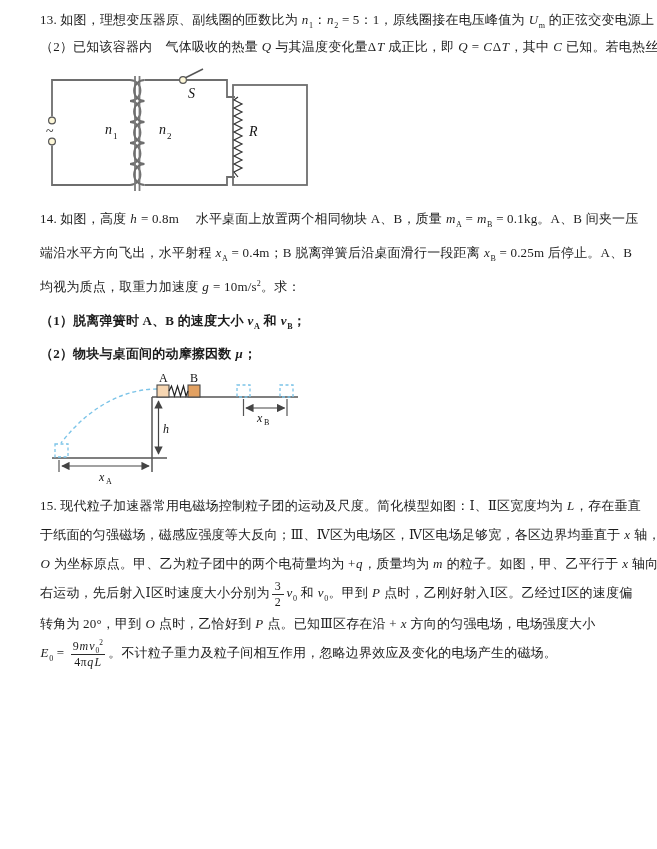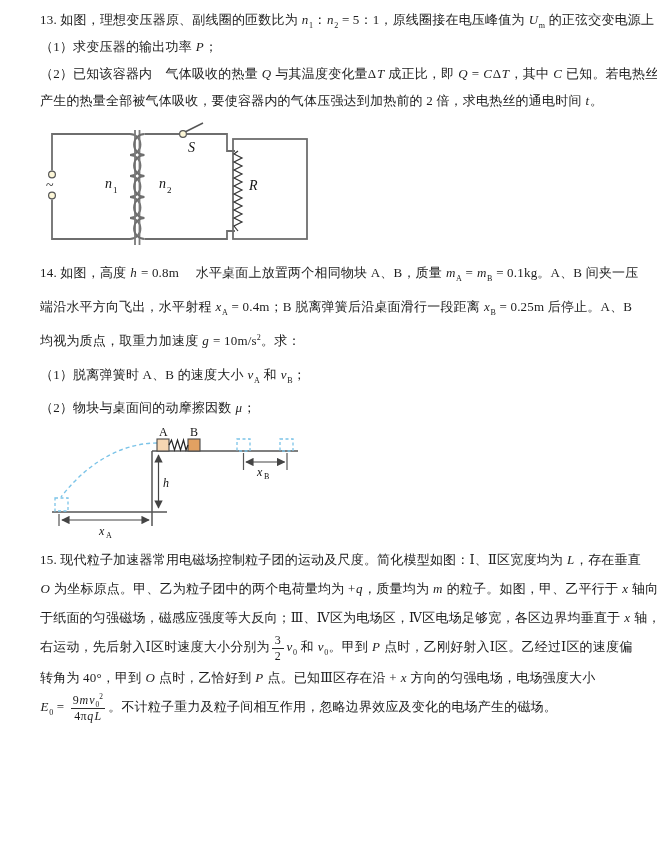--- a/index.html
+++ b/index.html
@@ -5,44 +5,42 @@
   html,body{margin:0;padding:0;}
   body{
     width:657px;height:849px;overflow:hidden;
     background:#ffffff;color:#1c1c1c;
     font-family:"Liberation Serif","DejaVu Serif",serif;
   }
   .doc{padding:6px 12px 0 40px;}
   .line{font-size:13px;white-space:nowrap;letter-spacing:0.2px;}
   .p13 .line{line-height:27px;}
   .p14 .line{line-height:34px;}
-  .p14items .line{line-height:33px;}
+  .p14items .line{line-height:33px;font-weight:bold;}
   .p15 .line{line-height:29px;}
   sub,sup{font-size:0.62em;line-height:0;}
   .tk-i{font-style:italic;font-family:"Liberation Serif","DejaVu Serif",serif;padding:0 0.5px;}
   .frac{
     display:inline-flex;flex-direction:column;align-items:center;
     vertical-align:middle;line-height:1.25;font-size:0.92em;margin:0 2px;
   }
   .fnum{padding:0 3px;}
   .fden{border-top:1px solid #2a2a2a;padding:0 3px;}
   .fig13{margin:7px 0 3px 5px;}
   .fig14{margin:1px 0 1px 0;}
   svg text{font-family:"Liberation Serif","DejaVu Serif",serif;}
 </style>
 </head>
 <body>
 
 <div class="doc">
 
   <div class="p13">
     <div class="line"><span class="tk-p">13. 如图，理想变压器原、副线圈的匝数比为 </span><span class="tk-i">n</span><sub class="tk-sub">1</sub><span class="tk-p">：</span><span class="tk-i">n</span><sub class="tk-sub">2</sub><span class="tk-p"> = 5：1，原线圈接在电压峰值为 </span><span class="tk-i">U</span><sub class="tk-sub">m</sub><span class="tk-p"> 的正弦交变电源上，</span></div>
-    <div class="line"><span class="tk-p">（1）求变压器的输出功率 </span><span class="tk-i">P</span><span class="tk-p">；</span></div>
     <div class="line"><span class="tk-p">（2）已知该容器内　气体吸收的热量 </span><span class="tk-i">Q</span><span class="tk-p"> 与其温度变化量Δ</span><span class="tk-i">T</span><span class="tk-p"> 成正比，即 </span><span class="tk-i">Q</span><span class="tk-p"> = </span><span class="tk-i">C</span><span class="tk-p">Δ</span><span class="tk-i">T</span><span class="tk-p">，其中 </span><span class="tk-i">C</span><span class="tk-p"> 已知。若电热丝</span></div>
-    <div class="line"><span class="tk-p">产生的热量全部被气体吸收，要使容器内的气体压强达到加热前的 2 倍，求电热丝的通电时间 </span><span class="tk-i">t</span><span class="tk-p">。</span></div>
   </div>
 
   <div class="fig13">
     <svg width="285" height="128" viewBox="0 0 285 128">
 
       <g stroke="#6e6e6e" stroke-width="1.8" fill="none">
         <path d="M 85,13 L 7,13 L 7,49.5"></path>
         <path d="M 7,78.5 L 7,118 L 85,118"></path>
         <path d="M 85,13 A 10.5,10.5 0 0 1 85,34 A 10.5,10.5 0 0 1 85,55 A 10.5,10.5 0 0 1 85,76 A 10.5,10.5 0 0 1 85,97 A 10.5,10.5 0 0 1 85,118"></path>
       </g>
@@ -130,26 +128,26 @@
       <line x1="203.5" y1="28" x2="203.5" y2="45" stroke="#555" stroke-width="1.2"></line>
       <line x1="247" y1="28" x2="247" y2="45" stroke="#555" stroke-width="1.2"></line>
       <line x1="206" y1="37" x2="244.5" y2="37" stroke="#444" stroke-width="1.2" marker-start="url(#ah)" marker-end="url(#ah)"></line>
       <text x="217" y="51" font-size="12" font-style="italic" fill="#111">x</text>
       <text x="224" y="54" font-size="8" fill="#111">B</text>
     </svg>
   </div>
 
   <div class="p15">
     <div class="line"><span class="tk-p">15. 现代粒子加速器常用电磁场控制粒子团的运动及尺度。简化模型如图：Ⅰ、Ⅱ区宽度均为 </span><span class="tk-i">L</span><span class="tk-p">，存在垂直</span></div>
+    <div class="line"><span class="tk-p">于纸面的匀强磁场，磁感应强度等大反向；Ⅲ、Ⅳ区为电场区，Ⅳ区电场足够宽，各区边界均垂直于 </span><span class="tk-i">x</span><span class="tk-p"> 轴，</span></div>
     <div class="line"><span class="tk-i">O</span><span class="tk-p"> 为坐标原点。甲、乙为粒子团中的两个电荷量均为 +</span><span class="tk-i">q</span><span class="tk-p">，质量均为 </span><span class="tk-i">m</span><span class="tk-p"> 的粒子。如图，甲、乙平行于 </span><span class="tk-i">x</span><span class="tk-p"> 轴向</span></div>
-    <div class="line"><span class="tk-p">于纸面的匀强磁场，磁感应强度等大反向；Ⅲ、Ⅳ区为电场区，Ⅳ区电场足够宽，各区边界均垂直于 </span><span class="tk-i">x</span><span class="tk-p"> 轴，</span></div>
     <div class="line"><span class="tk-p">右运动，先后射入Ⅰ区时速度大小分别为</span><span class="frac">
           <span class="fnum"><span class="tk-p">3</span></span>
           <span class="fden"><span class="tk-p">2</span></span>
         </span><span class="tk-i">v</span><sub class="tk-sub">0</sub><span class="tk-p"> 和 </span><span class="tk-i">v</span><sub class="tk-sub">0</sub><span class="tk-p">。甲到 </span><span class="tk-i">P</span><span class="tk-p"> 点时，乙刚好射入Ⅰ区。乙经过Ⅰ区的速度偏</span></div>
-    <div class="line"><span class="tk-p">转角为 40°，甲到 </span><span class="tk-i">O</span><span class="tk-p"> 点时，乙恰好到 </span><span class="tk-i">P</span><span class="tk-p"> 点。已知Ⅲ区存在沿 + </span><span class="tk-i">x</span><span class="tk-p"> 方向的匀强电场，电场强度大小</span></div>
+    <div class="line"><span class="tk-p">转角为 20°，甲到 </span><span class="tk-i">O</span><span class="tk-p"> 点时，乙恰好到 </span><span class="tk-i">P</span><span class="tk-p"> 点。已知Ⅲ区存在沿 + </span><span class="tk-i">x</span><span class="tk-p"> 方向的匀强电场，电场强度大小</span></div>
     <div class="line"><span class="tk-i">E</span><sub class="tk-sub">0</sub><span class="tk-p"> = </span><span class="frac">
           <span class="fnum"><span class="tk-p">9</span><span class="tk-i">m</span><span class="tk-i">v</span><sub class="tk-sub">0</sub><sup class="tk-sup">2</sup></span>
           <span class="fden"><span class="tk-p">4π</span><span class="tk-i">q</span><span class="tk-i">L</span></span>
         </span><span class="tk-p">。不计粒子重力及粒子间相互作用，忽略边界效应及变化的电场产生的磁场。</span></div>
   </div>
 
 </div>
 
 </body></html>

